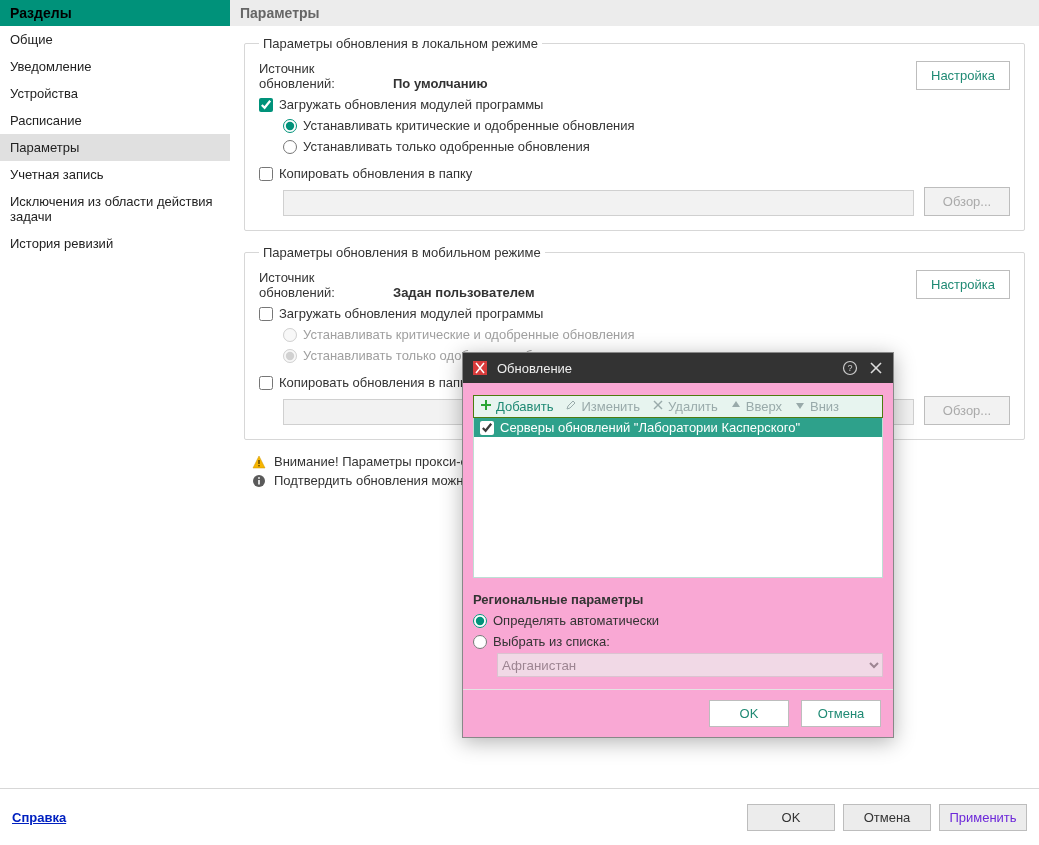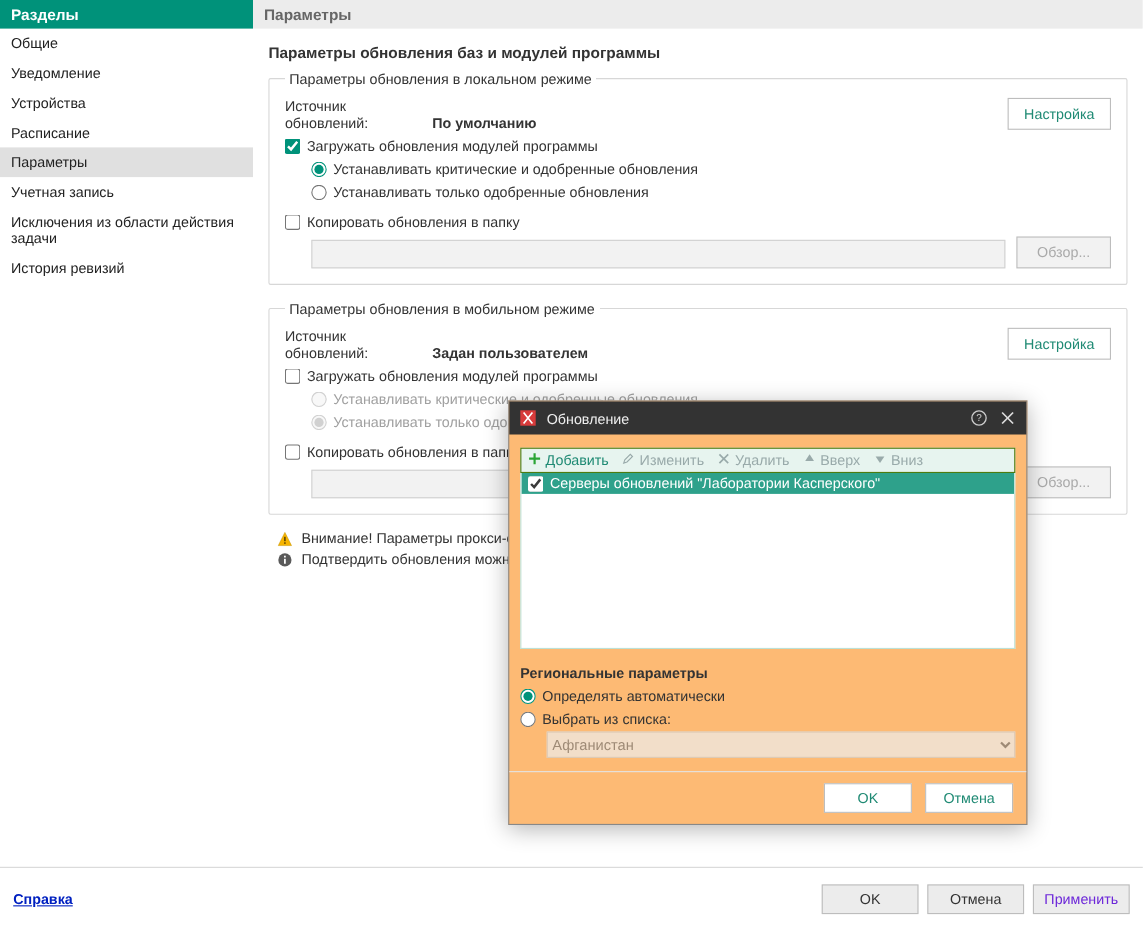--- a/index.html
+++ b/index.html
@@ -27,21 +27,21 @@
   
   .sidebar {
     width: 230px;
     flex-shrink: 0;
     background: #fff;
     display: flex;
     flex-direction: column;
   }
   .sidebar-header {
     background: #00927a;
-    color: #ffffff;
+    color: #000000;
     font-weight: bold;
     font-size: 14px;
     padding: 5px 10px;
     height: 26px;
   }
   .sidebar-item {
     padding: 6px 10px;
     cursor: pointer;
     font-size: 13px;
     color: #222;
@@ -182,23 +182,23 @@
     cursor: pointer;
     font-size: 13px;
     color: #333;
   }
   .footer .fbtn:disabled { color: #6d28d9; cursor: default; }
 
   
   .modal {
     position: absolute;
     left: 462px;
-    top: 364px;
-    width: 472px;
-    background: #fdba74;
+    top: 352px;
+    width: 432px;
+    background: #f9a8d4;
     border: 1px solid #888;
     box-shadow: 0 4px 20px rgba(0,0,0,0.3);
     display: flex;
     flex-direction: column;
   }
   .modal-titlebar {
     background: #333333;
     color: #eee;
     display: flex;
     align-items: center;
@@ -305,21 +305,20 @@
       <div class="sidebar-item">Расписание</div>
       <div class="sidebar-item selected">Параметры</div>
       <div class="sidebar-item">Учетная запись</div>
       <div class="sidebar-item">Исключения из области действия задачи</div>
       <div class="sidebar-item">История ревизий</div>
     </div>
 
     <div class="main">
       <div class="main-header">Параметры</div>
       <div class="main-content">
-        <div class="section-title">Параметры обновления баз и модулей программы</div>
 
         <fieldset class="group">
           <legend>Параметры обновления в локальном режиме</legend>
           <button class="btn cfg-btn">Настройка</button>
           <div class="row">
             <div class="src-label">Источник обновлений:</div>
             <div class="src-value">По умолчанию</div>
           </div>
           <div class="opt-line">
             <input type="checkbox" checked="" style="">

